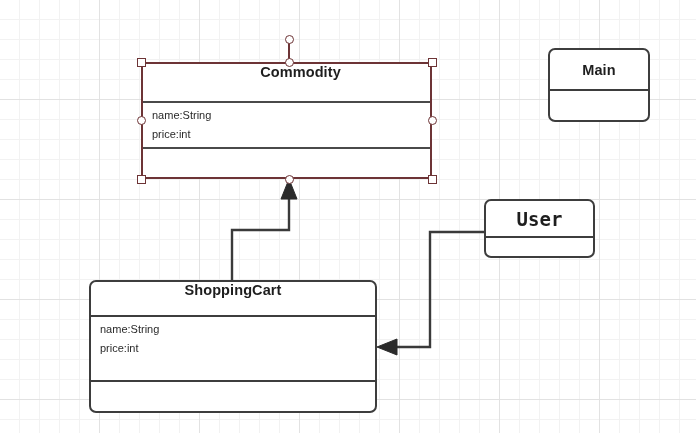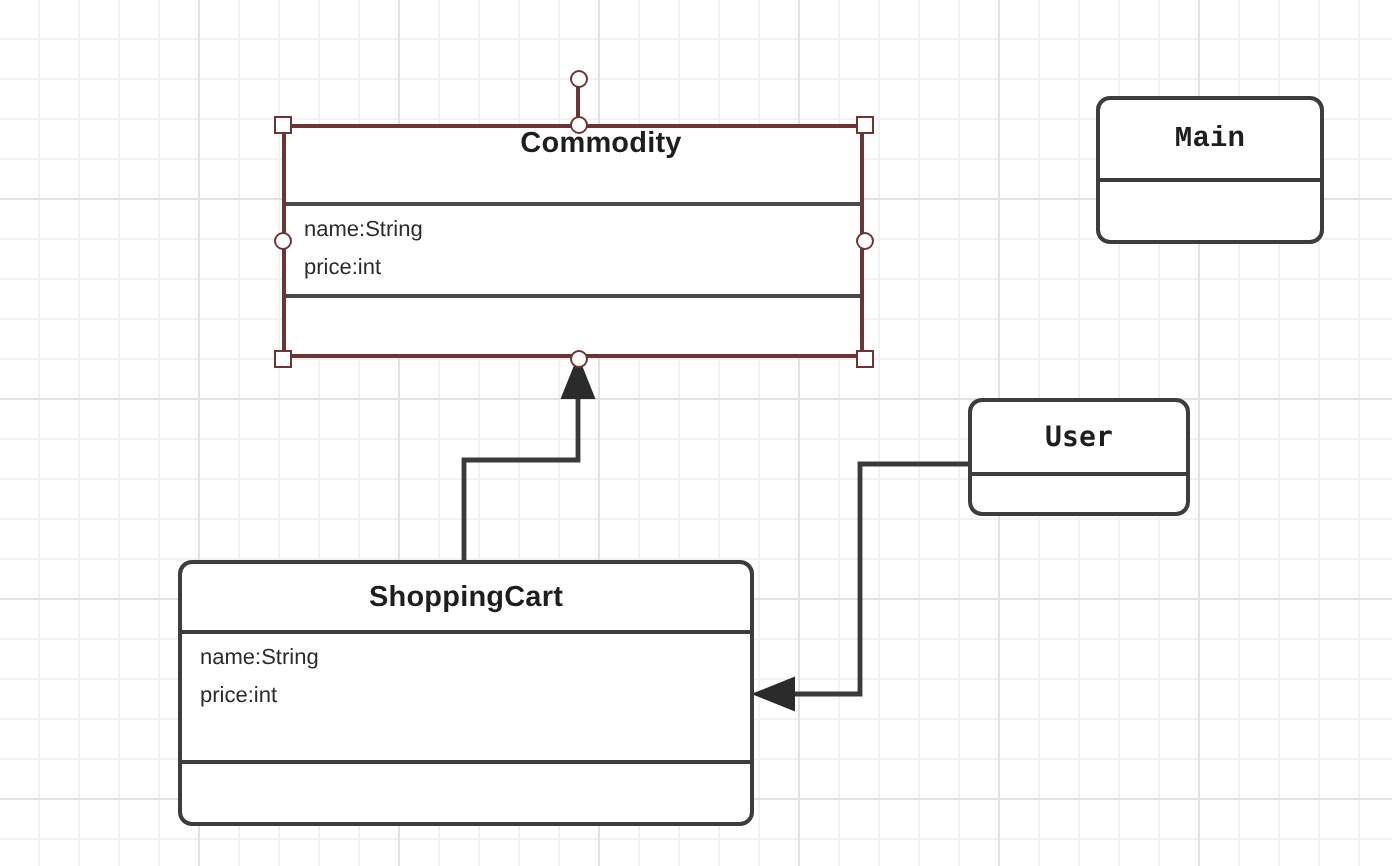--- a/index.html
+++ b/index.html
@@ -147,37 +147,37 @@
   <div class="handle sq" style="left:137px; top:58px;"></div>
   <div class="handle circ" style="left:285px; top:58px;"></div>
   <div class="handle sq" style="left:428px; top:58px;"></div>
   <div class="handle circ" style="left:137px; top:116px;"></div>
   <div class="handle circ" style="left:428px; top:116px;"></div>
   <div class="handle sq" style="left:137px; top:175px;"></div>
   <div class="handle circ" style="left:285px; top:175px;"></div>
   <div class="handle sq" style="left:428px; top:175px;"></div>
 
   <div class="uml-class" style="left:89px; top:280px; width:288px; height:133px;">
-    <div class="compartment" style="height:33px; display:flex; align-items:center; justify-content:center;">
+    <div class="compartment" style="height:33px; display:flex; align-items:flex-start; justify-content:center;">
       <span class="class-title">ShoppingCart</span>
     </div>
     <div class="compartment" style="height:65px; padding:3px 0 0 9px;">
       <div class="attr-line">name:String</div>
       <div class="attr-line">price:int</div>
     </div>
     <div class="compartment" style="height:30px;"></div>
   </div>
 
   <div class="uml-class" style="left:484px; top:199px; width:111px; height:59px;">
     <div class="compartment" style="height:35px; display:flex; align-items:center; justify-content:center;">
-      <span class="class-title" style="font-family:'DejaVu Sans Mono', monospace; font-size:14px;">User</span>
+      <span class="class-title" style="font-family:'DejaVu Sans Mono', monospace; font-size:19px;">User</span>
     </div>
     <div class="compartment" style="height:22px;"></div>
   </div>
 
-  <div class="uml-class" style="left:548px; top:48px; width:114px; height:74px;font-family:Liberation Mono, monospace;">
+  <div class="uml-class" style="left:548px; top:48px; width:102px; height:74px;">
     <div class="compartment" style="height:39px; display:flex; align-items:center; justify-content:center;">
       <span class="class-title">Main</span>
     </div>
     <div class="compartment" style="height:33px;"></div>
   </div>
 
 </div>
 
 </body></html>

